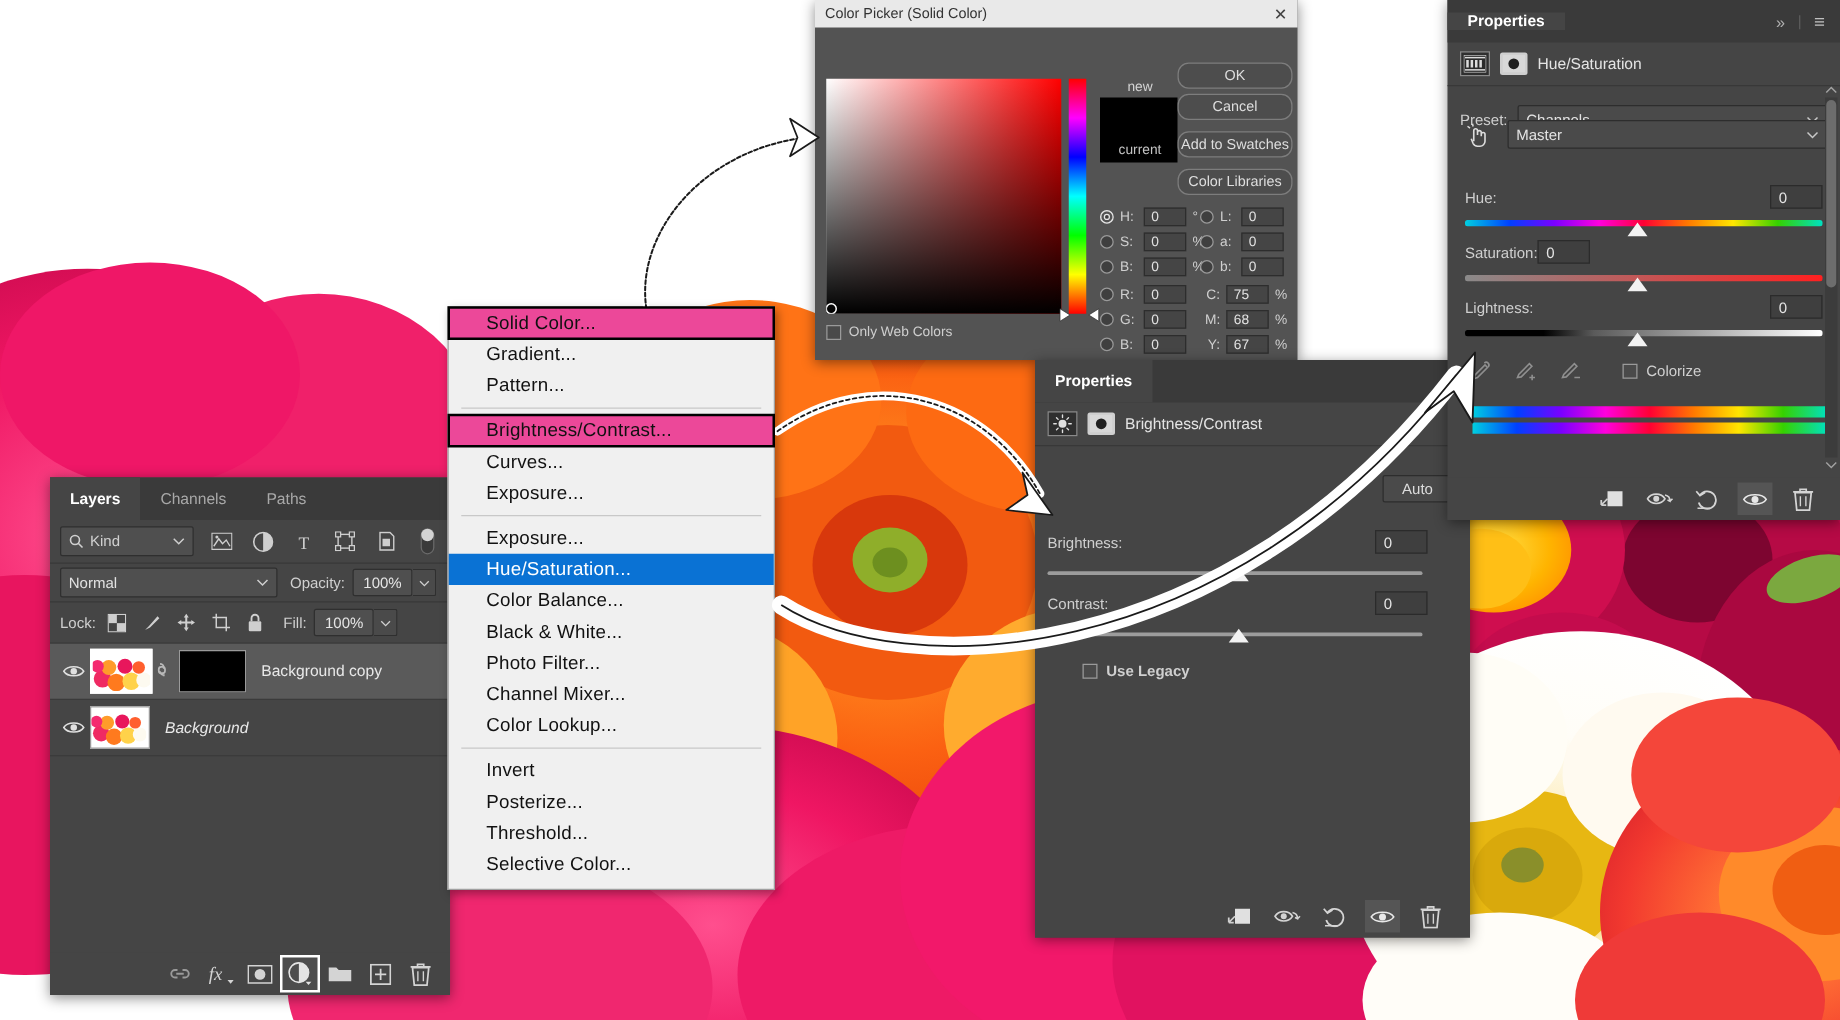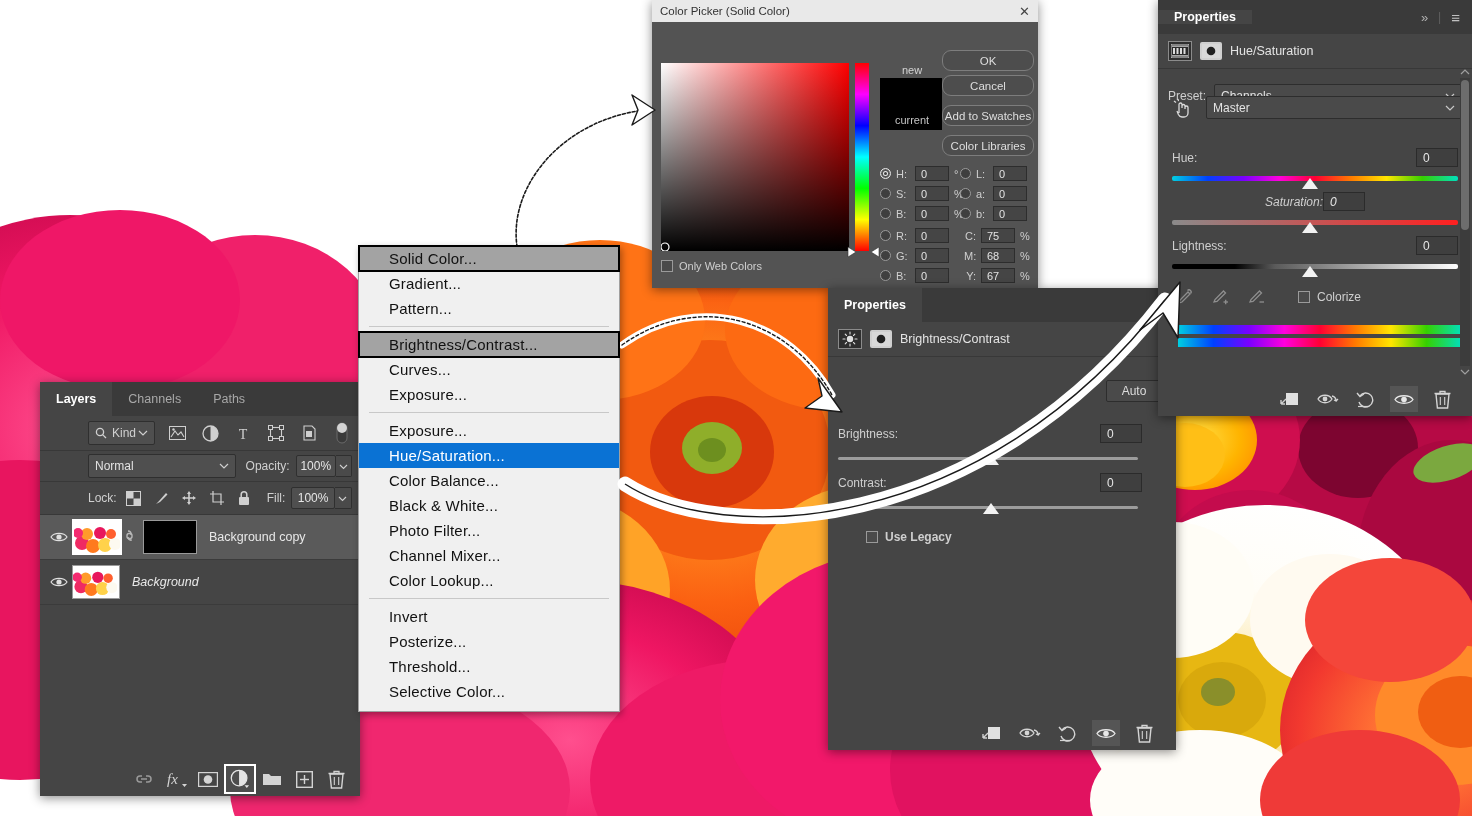--- a/index.html
+++ b/index.html
@@ -16,21 +16,21 @@
   
   .panel{position:absolute;background:#454545;color:#d6d6d6;font-size:12px;
          box-shadow:0 2px 10px rgba(0,0,0,.45);}
   .panel-tabs{height:34px;background:#3a3a3a;display:flex;align-items:stretch;}
   .panel-tab{display:flex;align-items:center;padding:0 16px;font-size:12.5px;color:#a8a8a8;}
   .panel-tab.active{background:#454545;color:#ffffff;font-weight:bold;}
   .sep-line{height:1px;background:#383838;}
 
   
   #layers-panel{left:40px;top:382px;width:320px;height:414px;background:#454545;}
-  .lp-row{display:flex;align-items:center;height:30px;padding:0 8px;margin-left:40px;}
+  .lp-row{display:flex;align-items:center;height:30px;padding:0 8px;}
   .search-box{display:flex;align-items:center;height:22px;width:115px;background:#4f4f4f;
               border:1px solid #2f2f2f;border-radius:2px;padding:0 6px;color:#d0d0d0;font-size:12px;}
   .ficons{display:flex;align-items:center;gap:13px;margin-left:12px;}
   .ficon{width:20px;height:20px;display:flex;align-items:center;justify-content:center;color:#cfcfcf;}
   .combo{display:flex;align-items:center;justify-content:space-between;height:22px;background:#4f4f4f;
          border:1px solid #2f2f2f;border-radius:2px;padding:0 6px;color:#e2e2e2;font-size:12px;}
   .numbox{display:flex;align-items:center;justify-content:center;height:20px;width:46px;background:#4f4f4f;
           border:1px solid #2f2f2f;border-radius:2px;color:#e6e6e6;font-size:12px;}
   .tiny-chev{width:18px;height:20px;display:flex;align-items:center;justify-content:center;
              background:#4a4a4a;border:1px solid #2f2f2f;border-left:none;border-radius:0 2px 2px 0;}
@@ -45,21 +45,21 @@
   .panel-footer{position:absolute;left:0;right:0;bottom:0;height:34px;background:#454545;
                 display:flex;align-items:center;justify-content:flex-end;gap:4px;padding-right:10px;}
   .fbtn{width:28px;height:26px;display:flex;align-items:center;justify-content:center;color:#d4d4d4;}
   .fbtn.boxed{outline:2px solid #ffffff;background:#4d4d4d;}
 
   
   #adj-menu{position:absolute;left:358px;top:245px;width:260px;background:#f0f0f0;color:#111;
             border:1px solid #a0a0a0;box-shadow:2px 3px 7px rgba(0,0,0,.35);font-size:15px;}
   .mi{height:25px;display:flex;align-items:center;padding-left:30px;white-space:nowrap;letter-spacing:.2px;}
   .mi.hl{background:#0a72d4;color:#ffffff;}
-  .mi.boxed{outline:2px solid #000;outline-offset:-1px;position:relative;z-index:2;background:#a3a3a3;}
+  .mi.boxed{outline:2px solid #000;outline-offset:-1px;position:relative;z-index:2;background:#ec4899;}
   .mdiv{height:1px;background:#c8c8c8;margin:5px 10px;}
 
   
   #color-picker{left:652px;top:0;width:386px;height:288px;background:#535353;}
   .cp-title{height:22px;background:#e9e9e9;color:#333;font-size:11.5px;display:flex;align-items:center;
             padding:0 8px;justify-content:space-between;}
   .cp-body{position:relative;height:266px;}
   .sv-field{position:absolute;left:9px;top:41px;width:188px;height:188px;
             background:linear-gradient(to top, #000, rgba(0,0,0,0)),linear-gradient(to right,#fff,#ff0000);}
   .hue-strip{position:absolute;left:203px;top:41px;width:14px;height:188px;
@@ -795,21 +795,21 @@
         <span class="row-lbl">Hue:</span>
         <div class="pp-num">0</div>
       </div>
       <div style="position:relative;margin-top:9px;">
         <div class="track hue-ramp" style="height:5px;"></div>
         <div class="knob" style="left:130px;top:2px;"></div>
       </div>
     </div>
 
     <div style="position:absolute;left:14px;top:192px;width:286px;">
-      <div style="display:flex;align-items:center;justify-content:center;font-style:italic;">
+      <div style="display:flex;align-items:center;justify-content:flex-start;">
         <span class="row-lbl">Saturation:</span>
         <div class="pp-num">0</div>
       </div>
       <div style="position:relative;margin-top:9px;">
         <div class="track sat-ramp" style="height:5px;"></div>
         <div class="knob" style="left:130px;top:2px;"></div>
       </div>
     </div>
 
     <div style="position:absolute;left:14px;top:236px;width:286px;">

